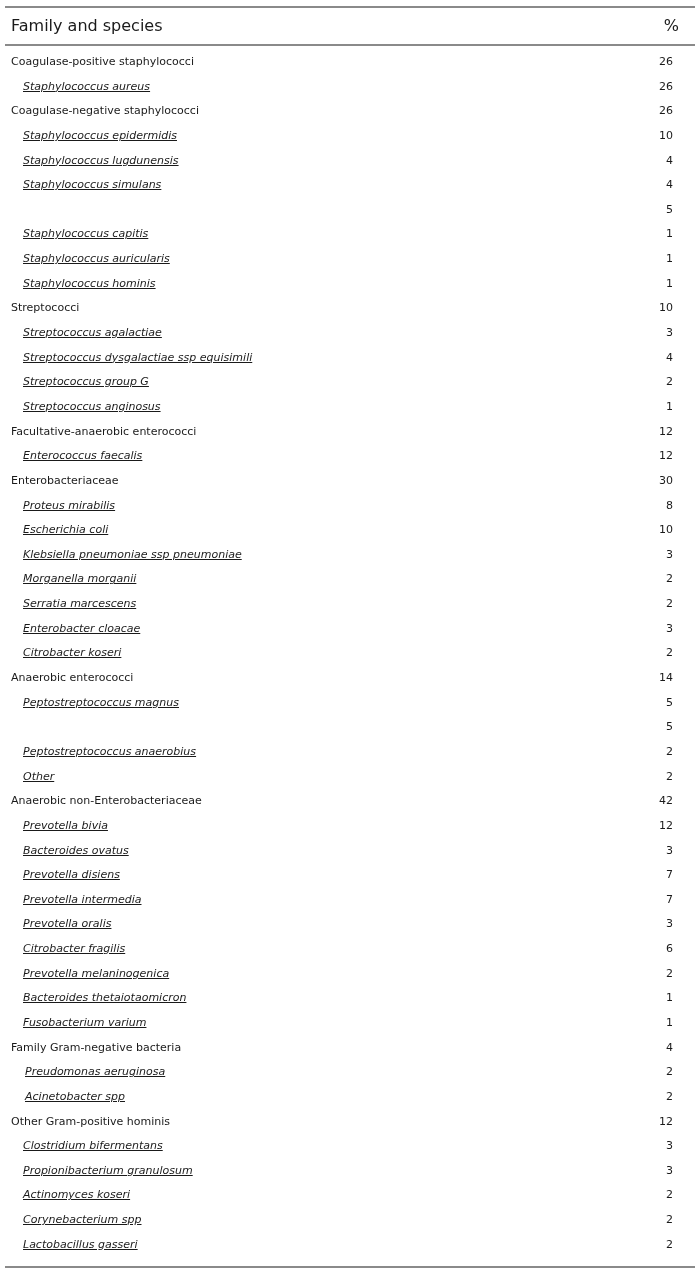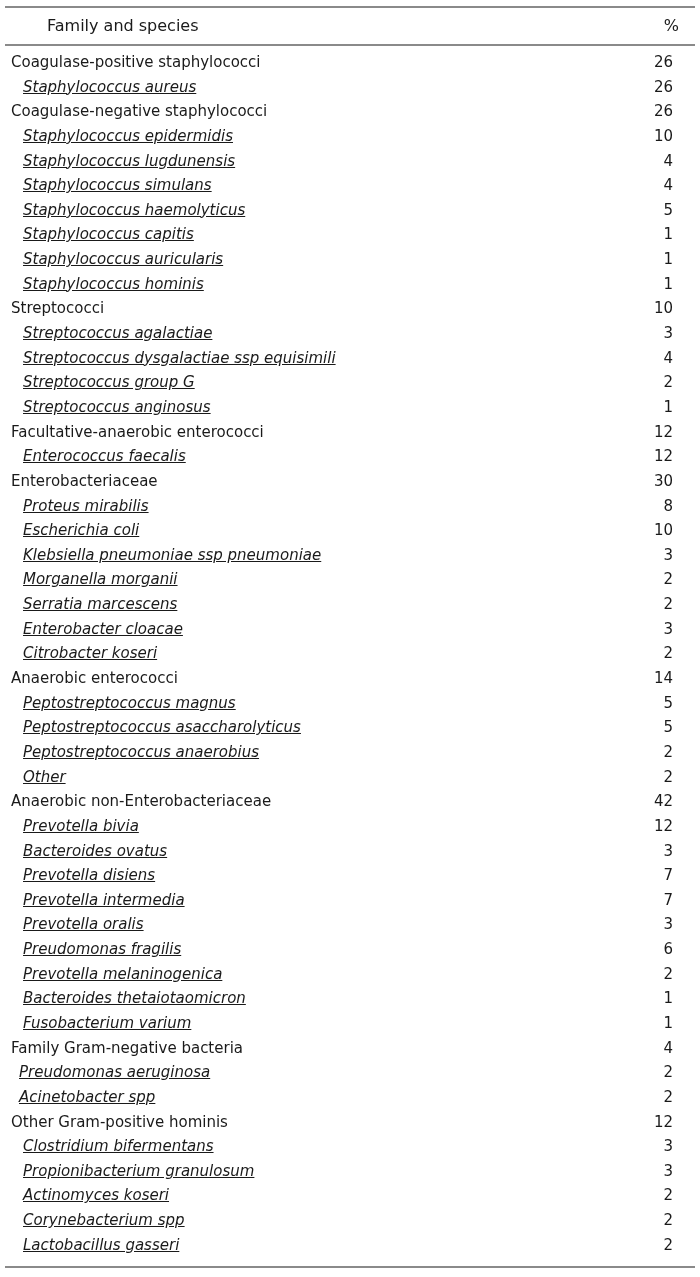--- a/index.html
+++ b/index.html
@@ -1,27 +1,27 @@
 <!DOCTYPE html>
 <html><head>
 <meta charset="utf-8">
 <style>
   html, body { margin: 0; padding: 0; background: #ffffff; }
   body { width: 700px; height: 1277px; position: relative; overflow: hidden;
          font-family: "DejaVu Sans", sans-serif; color: #1a1a1a; }
   .rule-top { position: absolute; left: 5px; right: 5px; top: 6px; height: 2px; background: #8a8a8a; }
-  .header { position: absolute; left: 5px; right: 5px; top: 8px; height: 40px; margin-left: 36px; }
+  .header { position: absolute; left: 5px; right: 5px; top: 8px; height: 40px; }
   .header .h-left { position: absolute; left: 6px; top: 8px; font-size: 16px; }
   .header .h-right { position: absolute; right: 16px; top: 8px; font-size: 16px; }
   .rule-mid { position: absolute; left: 5px; right: 5px; top: 44px; height: 2px; background: #8a8a8a; }
   .rows { position: absolute; left: 5px; right: 5px; top: 50px; }
-  .row { position: relative; height: 24.65px; font-size: 15px; line-height: 24.65px; }
+  .row { position: relative; height: 24.65px; font-size: 11px; line-height: 24.65px; }
   .row .name { position: absolute; left: 6px; top: 0; white-space: nowrap; }
   .row.species .name { left: 18px; font-style: italic; text-decoration: underline; }
-  .row.species.shallow .name { left: 14px; }
+  .row.species.shallow .name { left: 20px; }
   .row .pct { position: absolute; right: 22px; top: 0; text-align: left; }
   .rule-bottom { position: absolute; left: 5px; right: 5px; top: 1266px; height: 2px; background: #8a8a8a; }
 </style>
 </head>
 <body>
 
 <div class="rule-top"></div>
 <div class="header">
   <span class="h-left">Family and species</span>
   <span class="h-right">%</span>
@@ -47,21 +47,20 @@
     </div>
     <div class="row species">
       <span class="name">Staphylococcus lugdunensis</span>
       <span class="pct">4</span>
     </div>
     <div class="row species">
       <span class="name">Staphylococcus simulans</span>
       <span class="pct">4</span>
     </div>
     <div class="row species">
-      <span class="name">Staphylococcus haemolyticus</span>
       <span class="pct">5</span>
     </div>
     <div class="row species">
       <span class="name">Staphylococcus capitis</span>
       <span class="pct">1</span>
     </div>
     <div class="row species">
       <span class="name">Staphylococcus auricularis</span>
       <span class="pct">1</span>
     </div>
@@ -131,21 +130,20 @@
     </div>
     <div class="row family">
       <span class="name">Anaerobic enterococci</span>
       <span class="pct">14</span>
     </div>
     <div class="row species">
       <span class="name">Peptostreptococcus magnus</span>
       <span class="pct">5</span>
     </div>
     <div class="row species">
-      <span class="name">Peptostreptococcus asaccharolyticus</span>
       <span class="pct">5</span>
     </div>
     <div class="row species">
       <span class="name">Peptostreptococcus anaerobius</span>
       <span class="pct">2</span>
     </div>
     <div class="row species">
       <span class="name">Other</span>
       <span class="pct">2</span>
     </div>
@@ -167,21 +165,21 @@
     </div>
     <div class="row species">
       <span class="name">Prevotella intermedia</span>
       <span class="pct">7</span>
     </div>
     <div class="row species">
       <span class="name">Prevotella oralis</span>
       <span class="pct">3</span>
     </div>
     <div class="row species">
-      <span class="name">Preudomonas fragilis</span>
+      <span class="name">Citrobacter fragilis</span>
       <span class="pct">6</span>
     </div>
     <div class="row species">
       <span class="name">Prevotella melaninogenica</span>
       <span class="pct">2</span>
     </div>
     <div class="row species">
       <span class="name">Bacteroides thetaiotaomicron</span>
       <span class="pct">1</span>
     </div>

